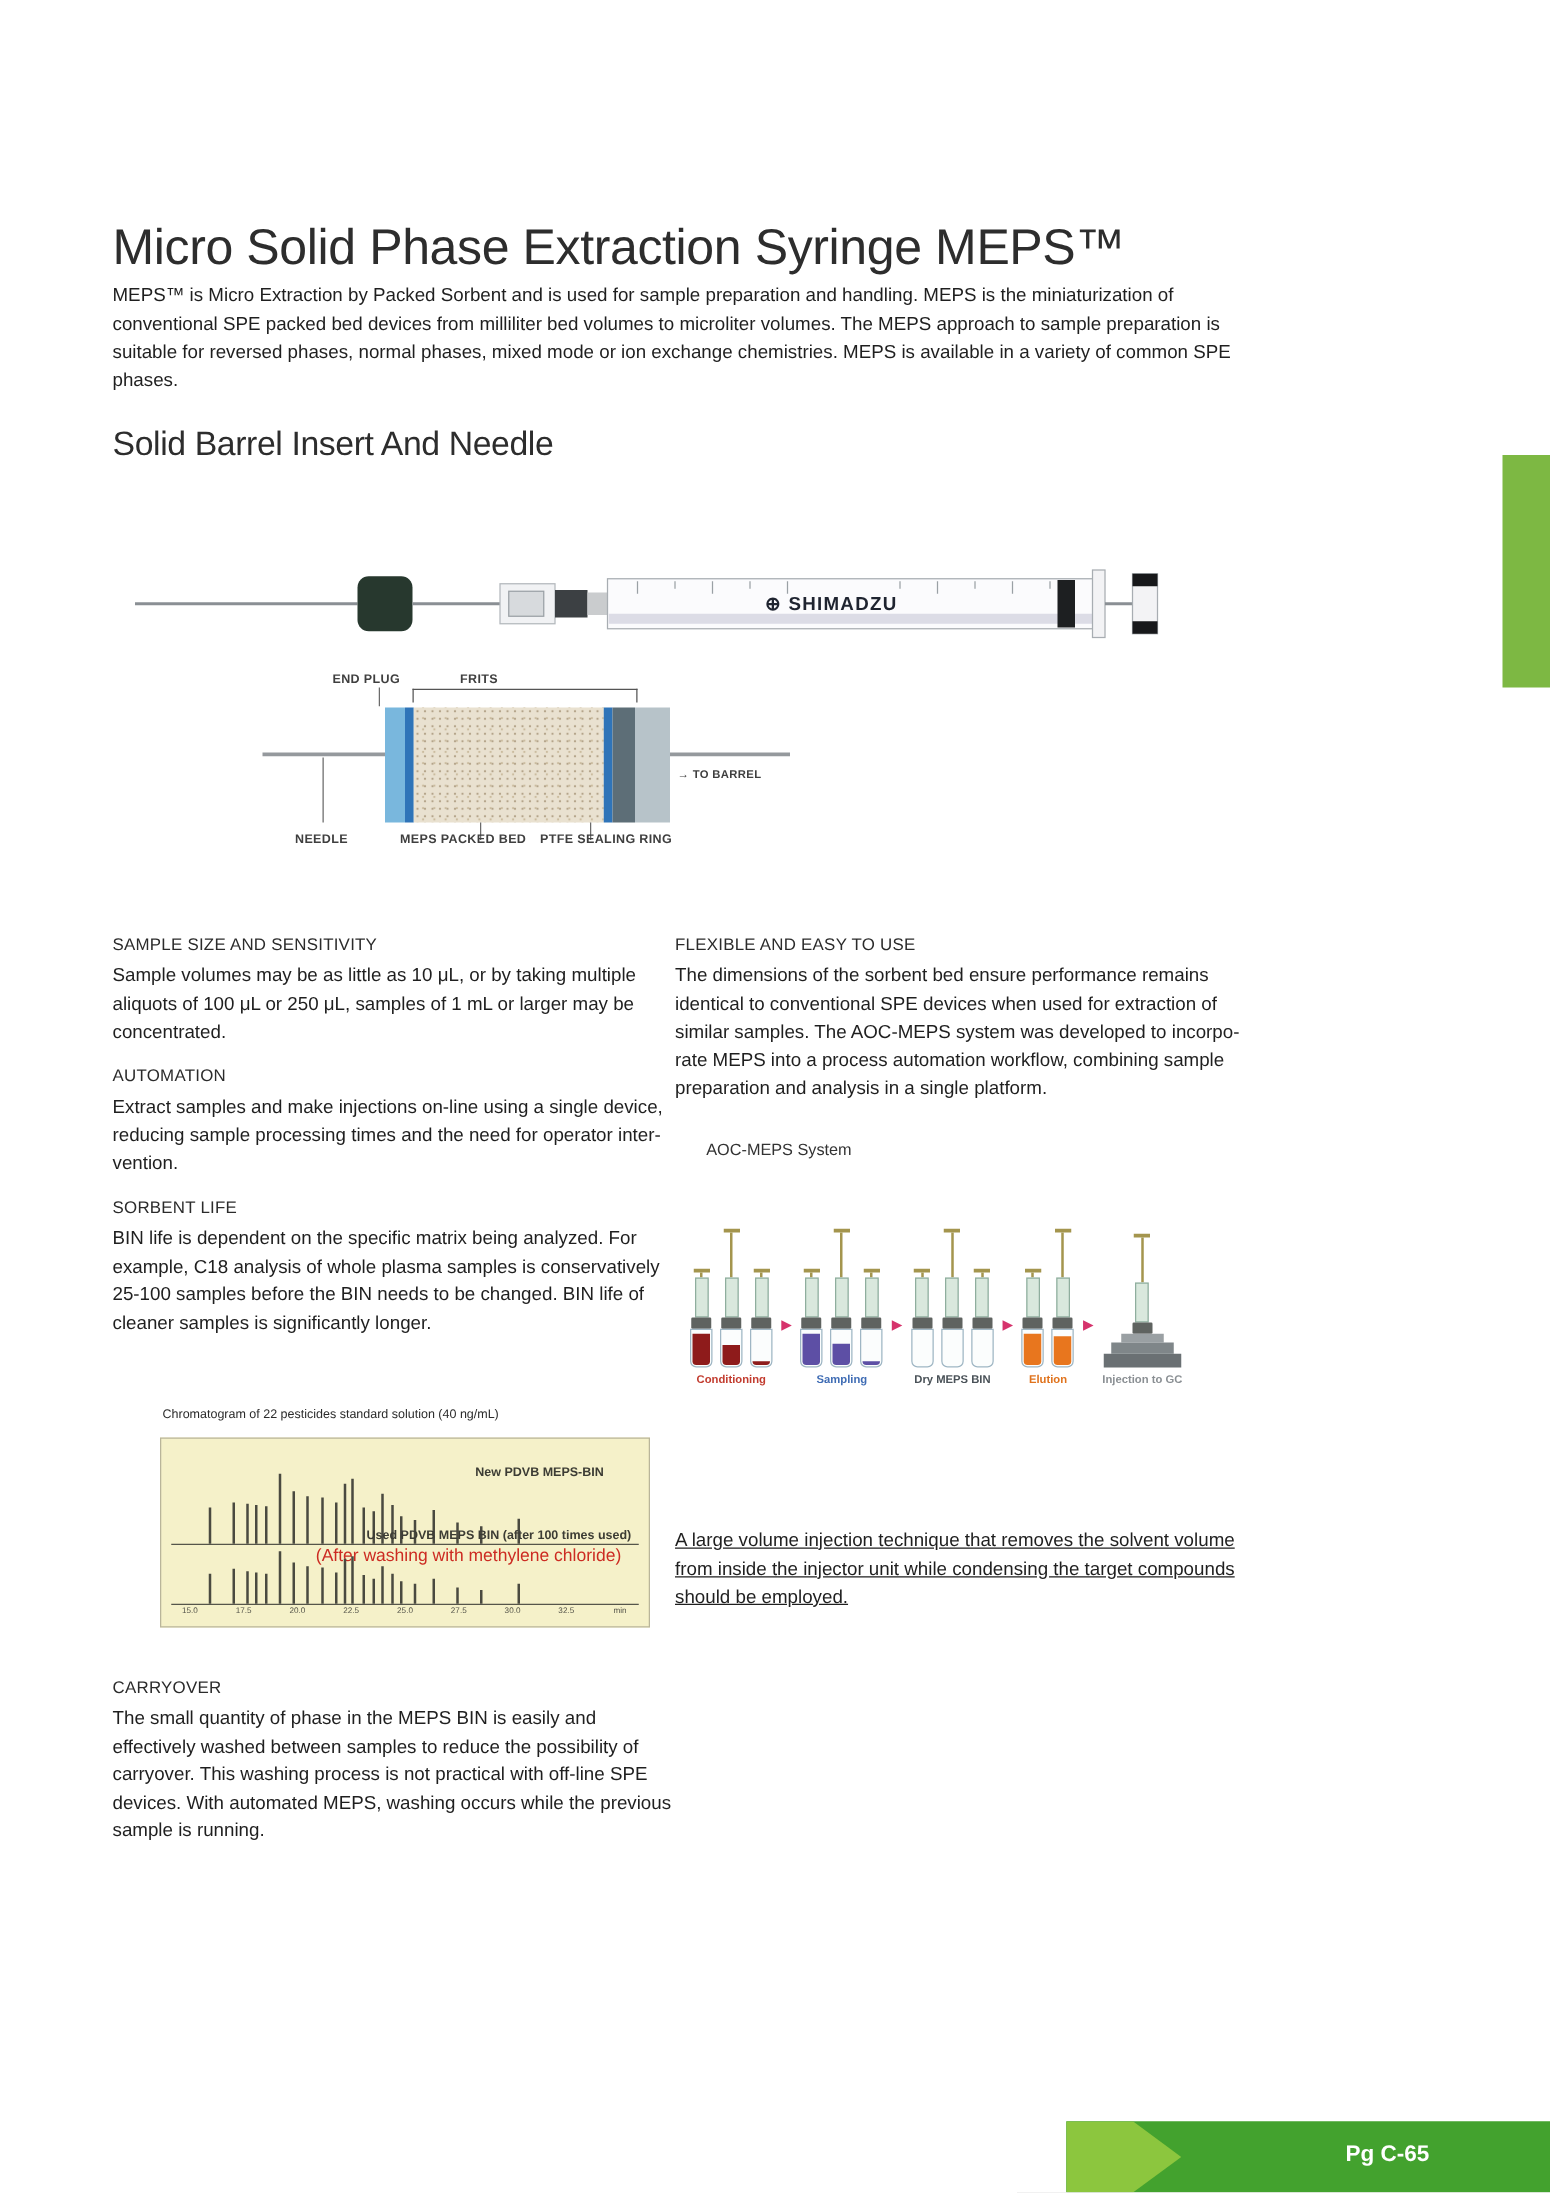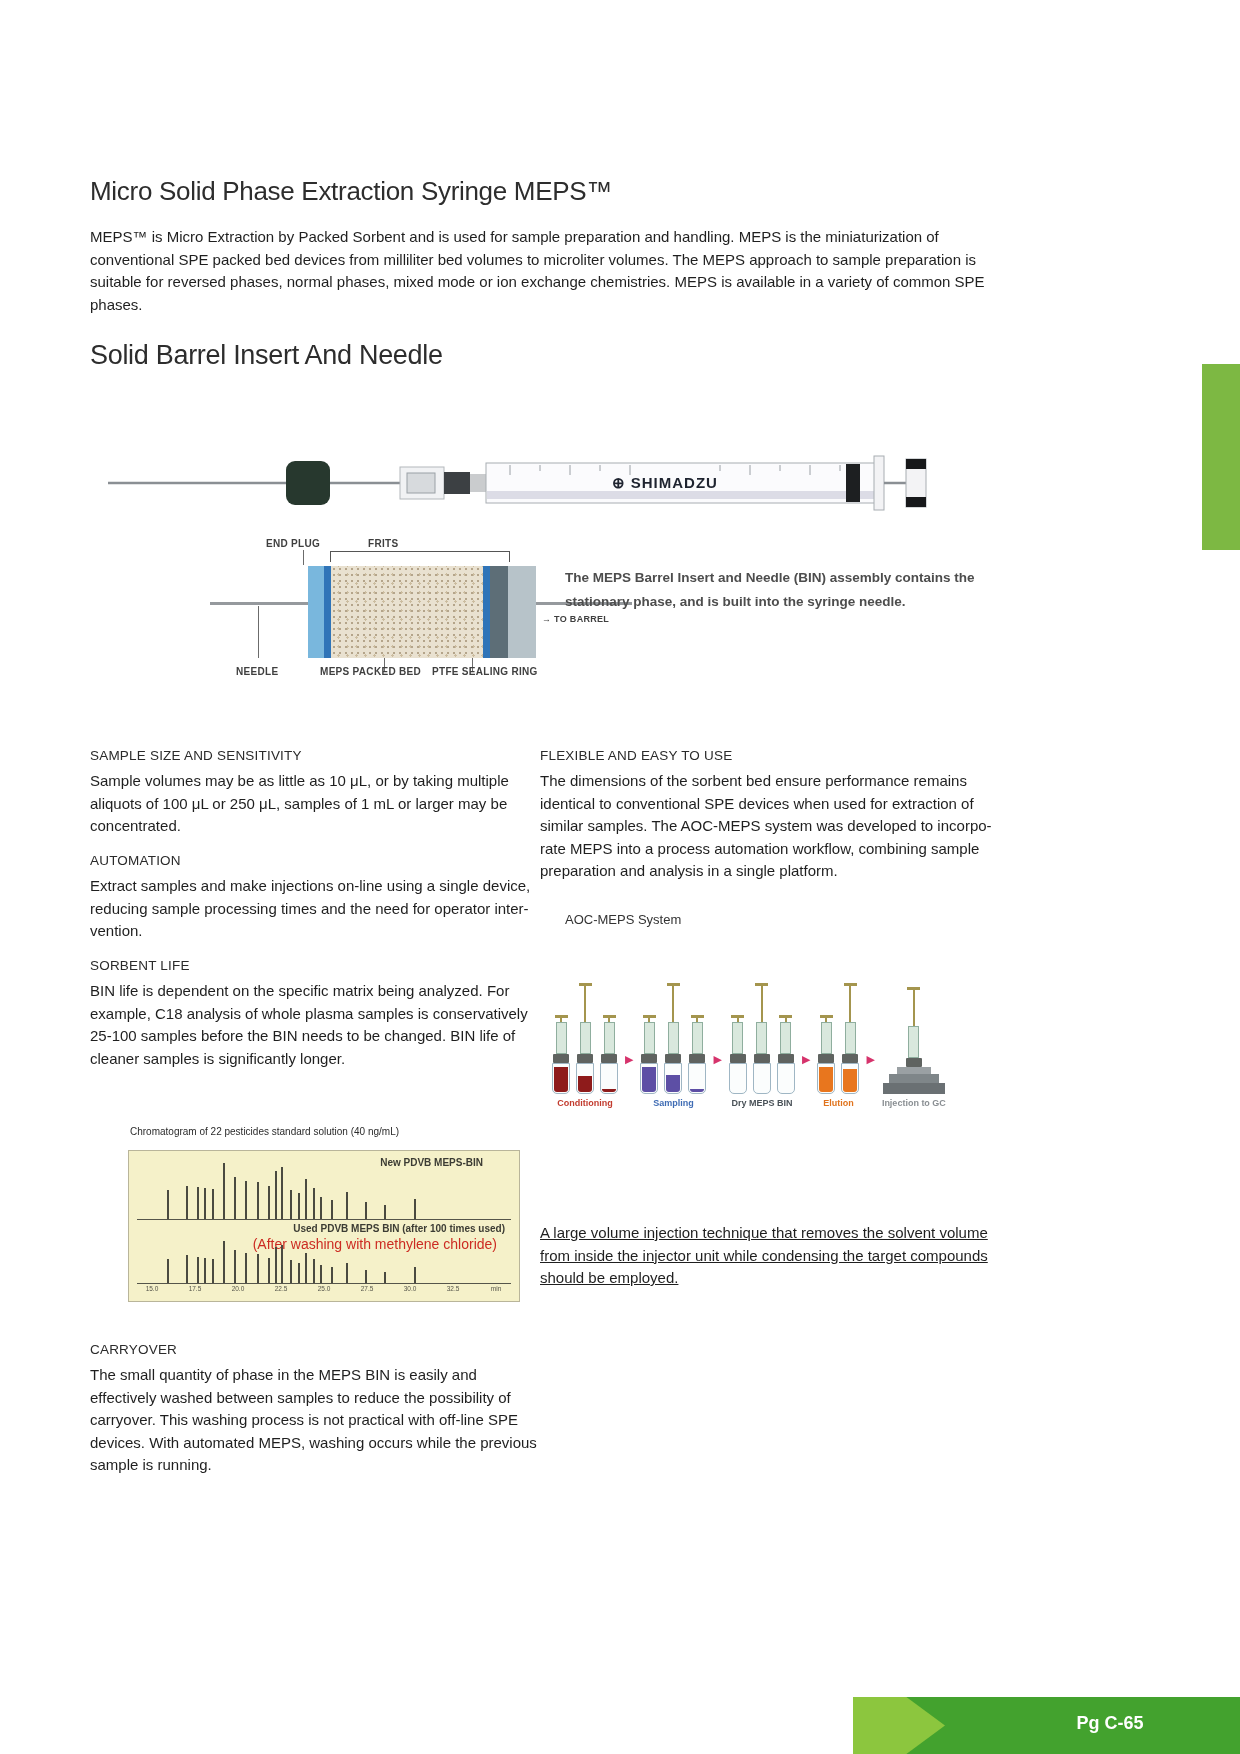--- a/index.html
+++ b/index.html
@@ -1,19 +1,19 @@
 <!DOCTYPE html>
 <html><head>
 <meta charset="utf-8">
 <style>
   html,body{margin:0;padding:0;background:#e8e8e8;}
   .page{position:relative;width:1240px;height:1754px;background:#ffffff;margin:0 auto;
         font-family:"Liberation Sans",sans-serif;color:#222;overflow:hidden;}
   .abs{position:absolute;}
-  .h1{font-size:26px;font-weight:normal;color:#2d2d2d;letter-spacing:-0.3px;}
+  .h1{font-size:40px;font-weight:normal;color:#2d2d2d;letter-spacing:-0.3px;}
   .h2{font-size:27px;font-weight:normal;color:#2d2d2d;letter-spacing:-0.3px;}
   .body-text{font-size:15px;line-height:1.5;color:#1f1f1f;}
   .small-head{font-size:13.5px;color:#2b2b2b;letter-spacing:0.2px;}
   .caption{font-size:13.5px;font-weight:bold;color:#4d4d4d;line-height:1.75;}
   .fig-label{font-size:10px;font-weight:bold;color:#3f3f3f;letter-spacing:0.3px;}
   .aoc-title{font-size:13px;color:#333;}
 
   
   .bin-wrap{width:470px;height:145px;}
   .callout-v{position:absolute;width:1px;background:#6b6b6b;}
@@ -107,21 +107,20 @@
 
     <div class="callout-v" style="left:48px;top:68px;height:52px;"></div>
     <div class="callout-v" style="left:174px;top:120px;height:14px;"></div>
     <div class="callout-v" style="left:262px;top:120px;height:14px;"></div>
 
     <div class="abs fig-label" style="left:26px;top:128px;">NEEDLE</div>
     <div class="abs fig-label" style="left:110px;top:128px;">MEPS PACKED BED</div>
     <div class="abs fig-label" style="left:222px;top:128px;">PTFE SEALING RING</div>
   </div>
 
-  <div class="abs caption" style="left:565px;top:566px;width:410px;">The MEPS Barrel Insert and Needle (BIN) assembly contains the stationary phase, and is built into the syringe needle.</div>
 
   <div class="abs small-head" style="left:90px;top:748px;">SAMPLE SIZE AND SENSITIVITY</div>
   <div class="abs body-text" style="left:90px;top:770px;width:448px;">Sample volumes may be as little as 10 μL, or by taking multiple aliquots of 100 μL or 250 μL, samples of 1 mL or larger may be concentrated.</div>
 
   <div class="abs small-head" style="left:90px;top:853px;">AUTOMATION</div>
   <div class="abs body-text" style="left:90px;top:875px;width:448px;">Extract samples and make injections on-line using a single device, reducing sample processing times and the need for operator inter-vention.</div>
 
   <div class="abs small-head" style="left:90px;top:958px;">SORBENT LIFE</div>
   <div class="abs body-text" style="left:90px;top:980px;width:448px;">BIN life is dependent on the specific matrix being analyzed. For example, C18 analysis of whole plasma samples is conservatively 25-100 samples before the BIN needs to be changed. BIN life of cleaner samples is significantly longer.</div>
 
@@ -262,21 +261,21 @@
           <div class="gc-row3"></div>
         </div>
         <div class="aoc-label" style="color: rgb(138, 143, 147);">Injection to GC</div>
       </div>
     </div>
 
   <div class="abs body-text" style="left:540px;top:1222px;width:465px;text-decoration:underline;">A large volume injection technique that removes the solvent volume from inside the injector unit while condensing the target compounds should be employed.</div>
 
   <div class="abs" style="left:130px;top:1126px;font-size:10px;color:#2b2b2b;">Chromatogram of 22 pesticides standard solution (40 ng/mL)</div>
   <div class="abs chrom-box" id="chrom-box" style="left:128px;top:1150px;background:#f5f1c9;">
-    <div class="chrom-panel" id="chrom-p1" style="top:4px;height:64px;">
+    <div class="chrom-panel" id="chrom-p1" style="top:20px;height:64px;">
       <div class="chrom-lab1">New PDVB MEPS-BIN</div>
     <div class="peak" style="left: 8%; height: 45%;"></div>
         <div class="peak" style="left: 13%; height: 52%;"></div>
         <div class="peak" style="left: 16%; height: 50%;"></div>
         <div class="peak" style="left: 18%; height: 48%;"></div>
         <div class="peak" style="left: 20%; height: 47%;"></div>
         <div class="peak" style="left: 23%; height: 88%;"></div>
         <div class="peak" style="left: 26%; height: 65%;"></div>
         <div class="peak" style="left: 29%; height: 60%;"></div>
         <div class="peak" style="left: 32%; height: 58%;"></div>

